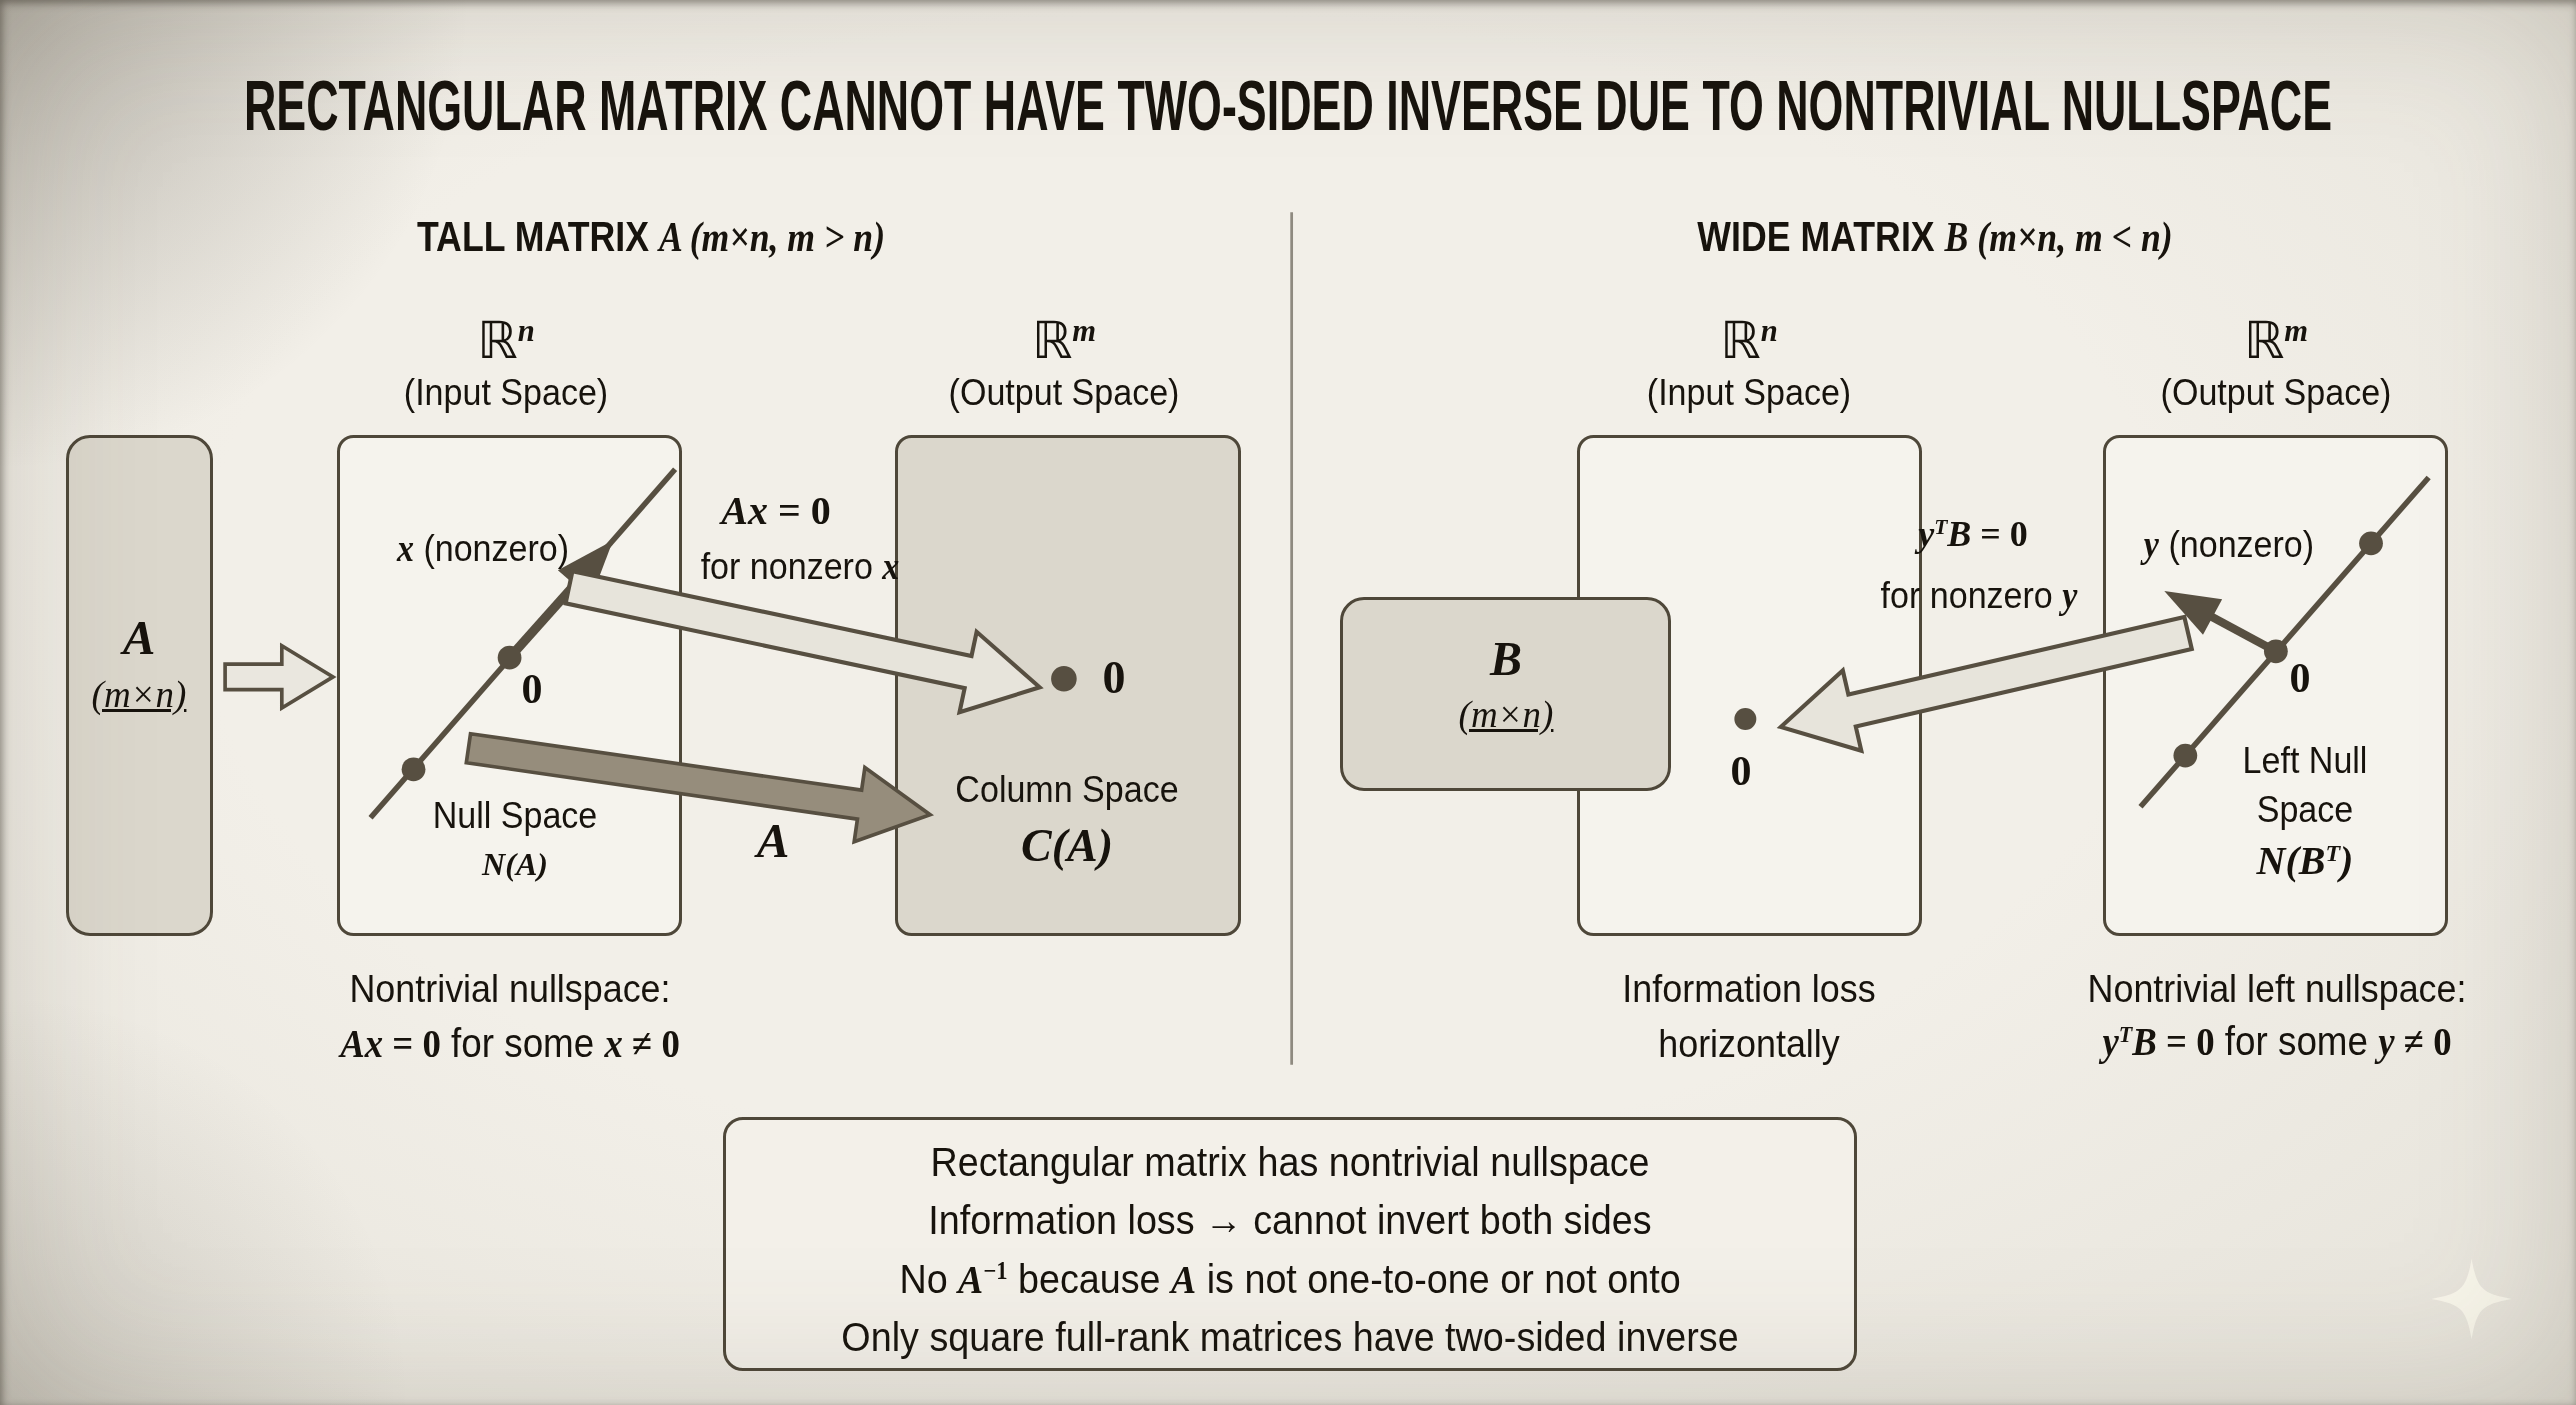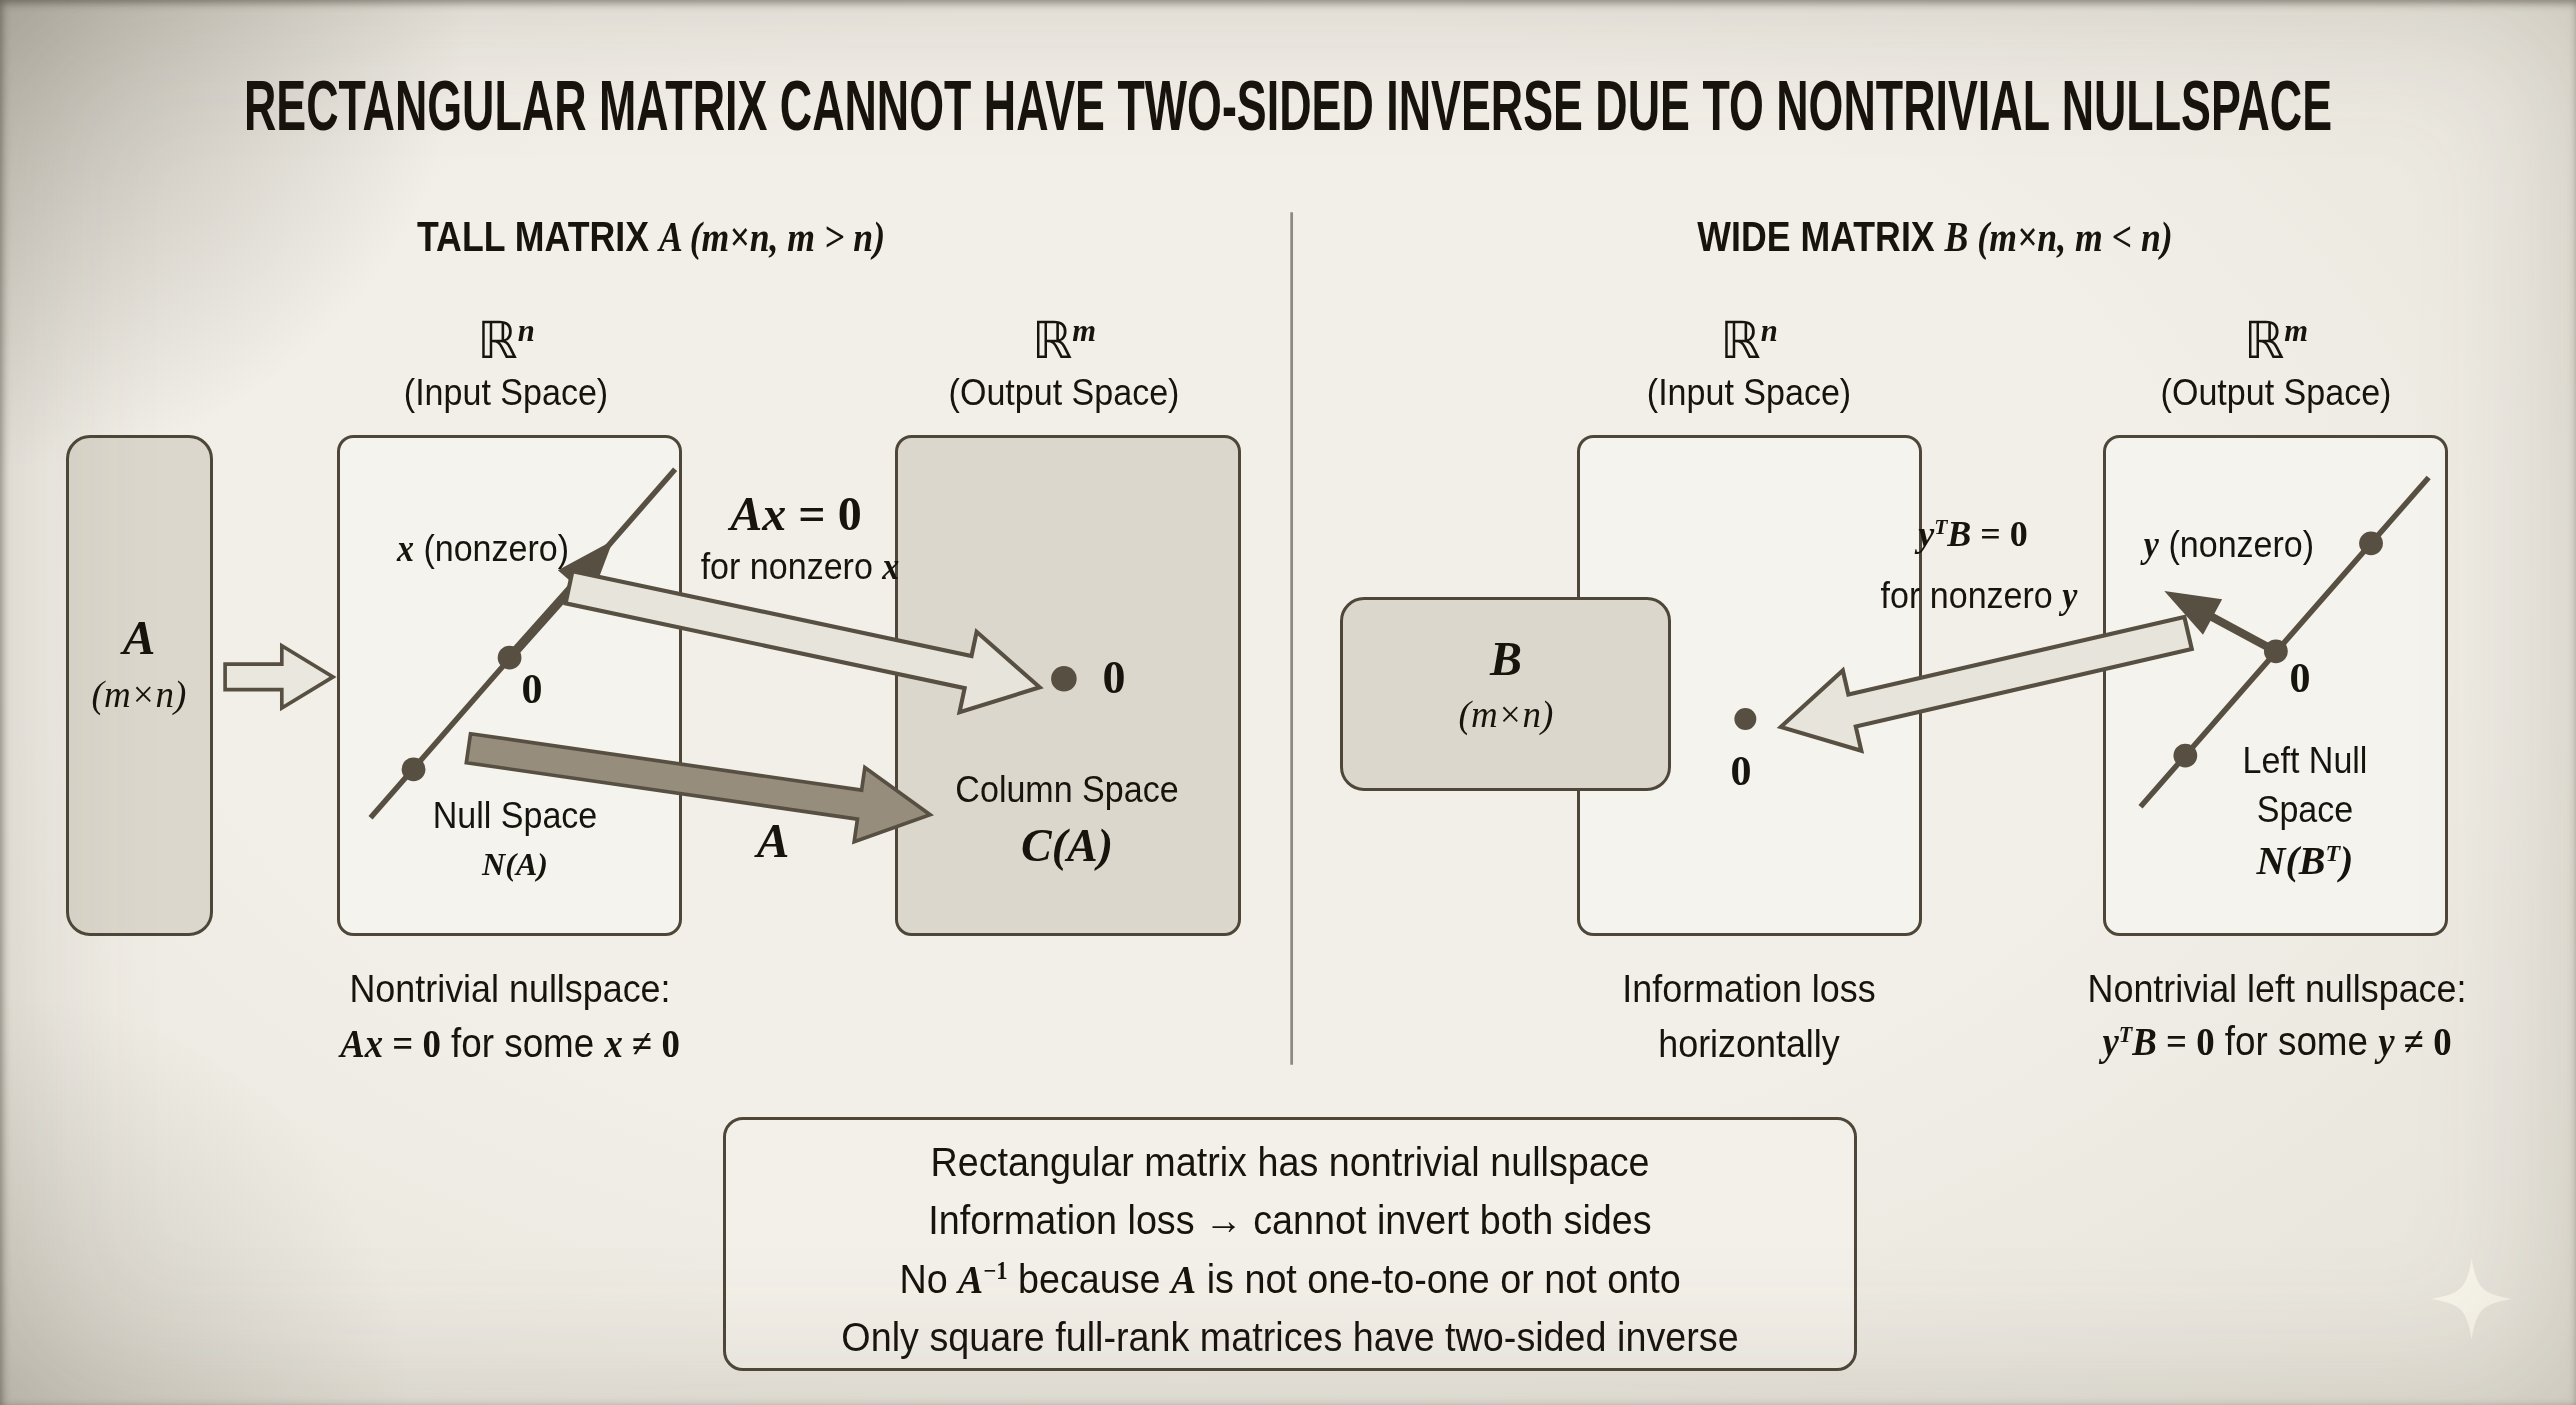--- a/index.html
+++ b/index.html
@@ -15,21 +15,21 @@
   .vignette{position:absolute;inset:0;z-index:6;pointer-events:none;
     box-shadow: inset 0 0 156px rgba(88,78,60,0.22), inset 1.8px 2.7px 8.2px rgba(35,30,22,0.5);}
   .box{position:absolute;z-index:1;border:3.7px solid #4e4739;box-sizing:border-box;}
   .box.gray{background:#dbd7cc;}
   .box.light{background:#f5f3ed;}
   .box.paper{background:#f3f0e9;}
   svg.ov{position:absolute;left:0;top:0;z-index:2;}
   .t{position:absolute;z-index:3;white-space:nowrap;line-height:1.1;
      transform:translateX(-50%) scaleX(var(--sx,0.92));}
   .m{font-family:"Liberation Serif","DejaVu Serif",serif;font-style:italic;font-weight:700;}
-  .ml{font-family:"Liberation Serif","DejaVu Serif",serif;font-style:italic;font-weight:400;}
+  .ml{font-family:"Liberation Serif","DejaVu Serif",serif;font-style:italic;font-weight:400;text-decoration:underline;}
   .b0{font-family:"Liberation Serif","DejaVu Serif",serif;font-style:normal;font-weight:700;}
   .ds{font-family:"DejaVu Sans","DejaVu Serif",sans-serif;font-weight:400;}
   .sup{font-size:0.6em;vertical-align:0.55em;
        font-family:"Liberation Serif","DejaVu Serif",serif;font-style:italic;font-weight:700;}
   .sup.up{font-style:normal;}
 </style>
 </head>
 <body>
 
 <div id="canvas">
@@ -83,21 +83,21 @@
   <div class="t" style="left:2276px;top:373px;font-size:37px">(Output Space)</div>
 
   <div class="t m" style="left:139px;top:611px;font-size:49px;--sx:1">A</div>
   <div class="t ml" style="left:139px;top:675px;font-size:37px;--sx:1">(m×n)</div>
 
   <div class="t" style="left:483px;top:529px;font-size:37px"><span class="m">x</span><span> (nonzero)</span></div>
   <div class="t b0" style="left:532px;top:666px;font-size:42px;--sx:1">0</div>
   <div class="t" style="left:515px;top:796px;font-size:37px">Null Space</div>
   <div class="t m" style="left:515px;top:847px;font-size:32px;--sx:1">N(A)</div>
 
-  <div class="t" style="left:796px;top:488px;font-size:48px;--sx:1"><span class="m">Ax</span><span class="b0"> = 0</span></div>
+  <div class="t" style="left:776px;top:488px;font-size:40px;--sx:1"><span class="m">Ax</span><span class="b0"> = 0</span></div>
   <div class="t" style="left:800px;top:547px;font-size:37px"><span>for nonzero </span><span class="m">x</span></div>
 
   <div class="t m" style="left:773px;top:814px;font-size:49px;--sx:1">A</div>
 
   <div class="t b0" style="left:1114px;top:653px;font-size:46px;--sx:1">0</div>
   <div class="t" style="left:1067px;top:770px;font-size:37px">Column Space</div>
   <div class="t m" style="left:1067px;top:821px;font-size:46px;--sx:1">C(A)</div>
 
   <div class="t" style="left:510px;top:968px;font-size:39px">Nontrivial nullspace:</div>
   <div class="t" style="left:510px;top:1021px;font-size:40px"><span class="m">Ax</span><span class="b0"> = 0</span><span> for some </span><span class="m">x</span><span class="b0"> ≠ 0</span></div>

